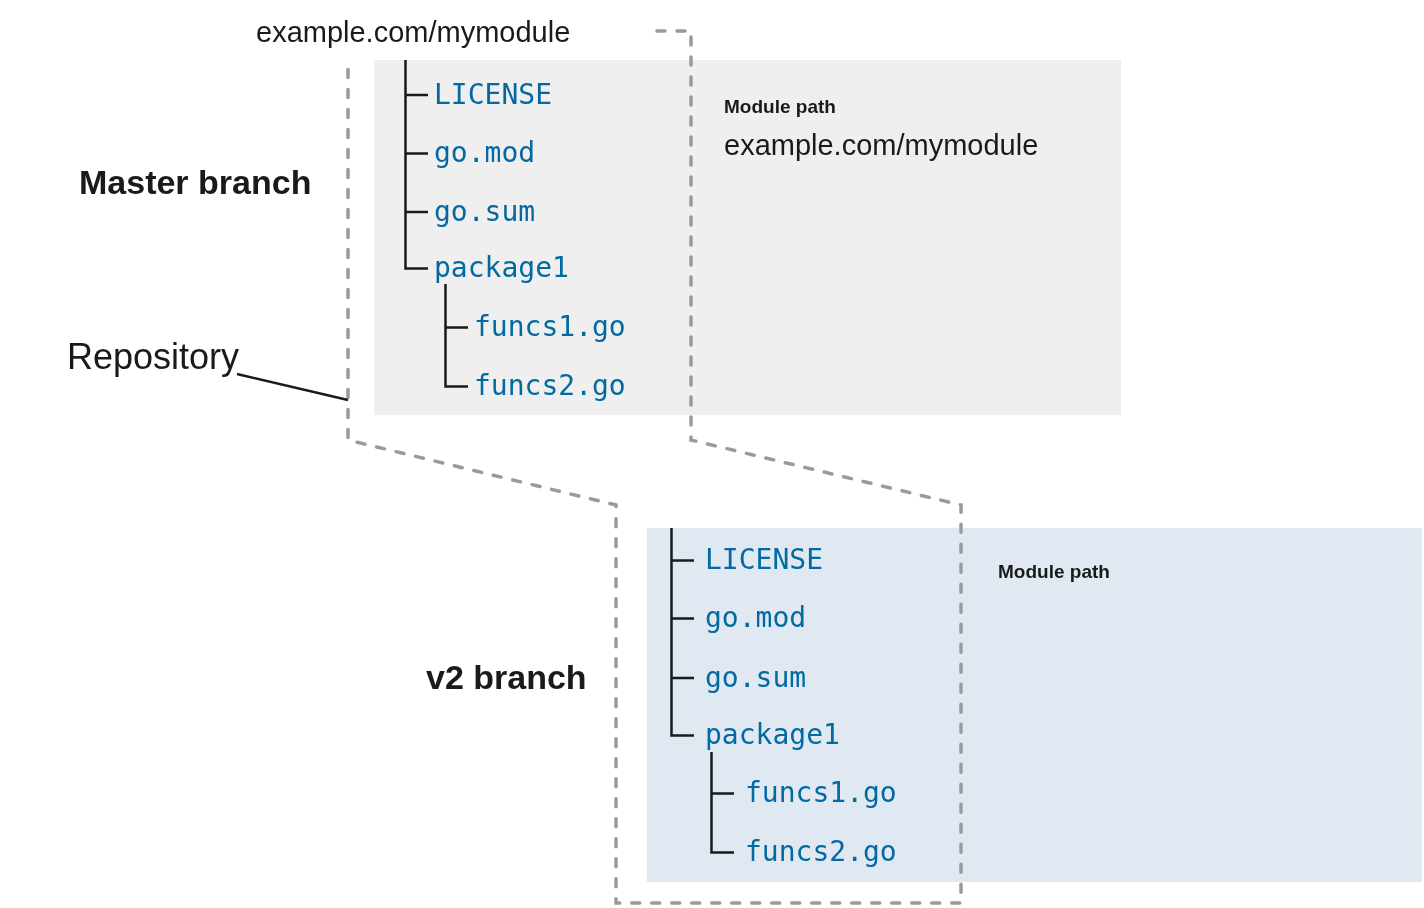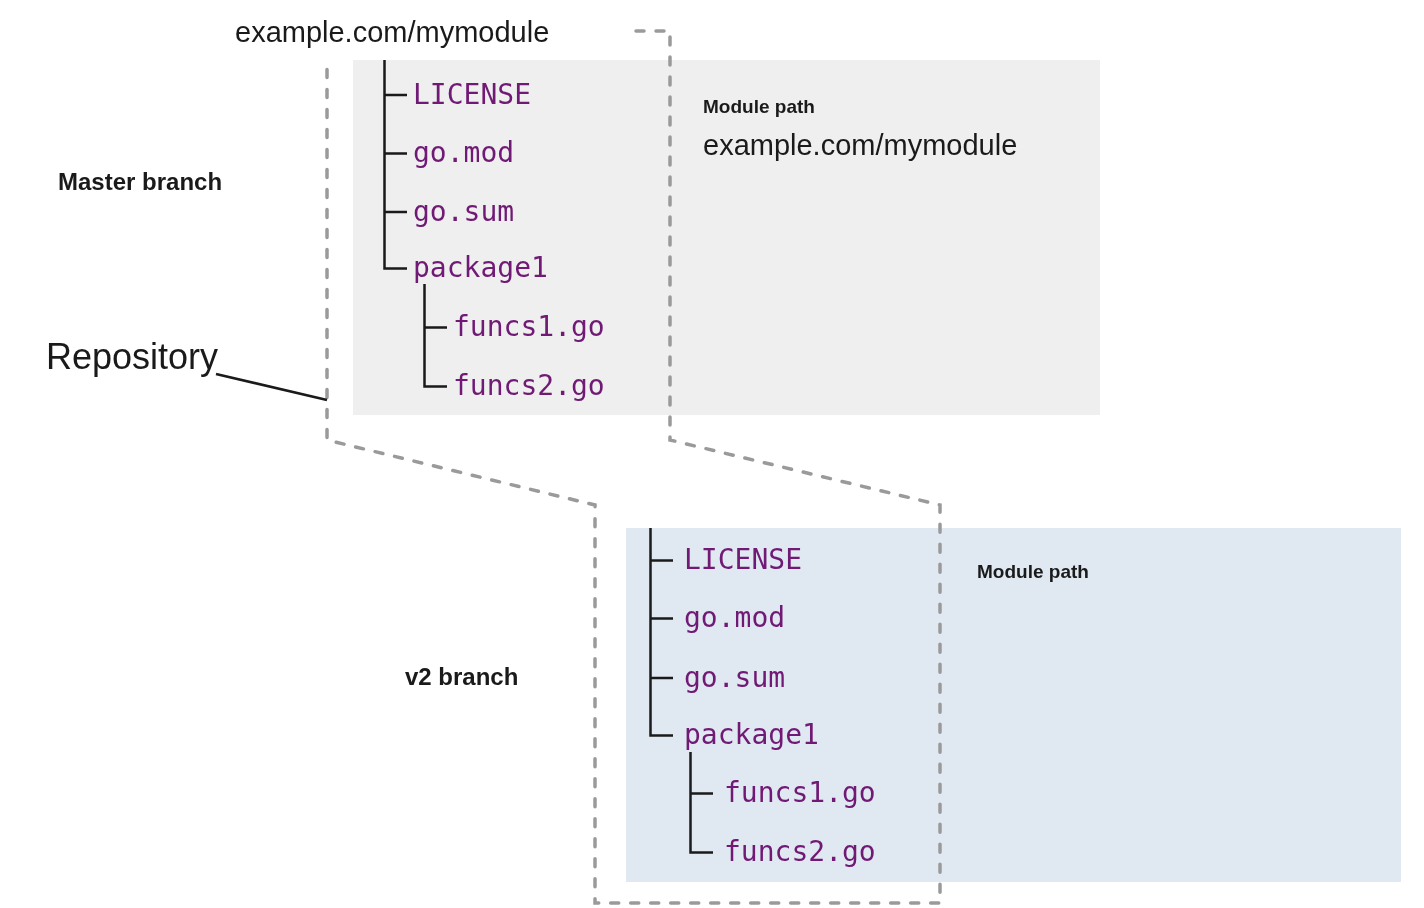--- a/index.html
+++ b/index.html
@@ -10,20 +10,21 @@
   body {
     font-family: "Liberation Sans", sans-serif;
     color: #1a1a1a;
   }
   .stage {
     position: relative;
     width: 1401px;
     height: 908px;
     overflow: hidden;
     background: #ffffff;
+    margin-left: 21px;
   }
   .abs { position: absolute; }
 
   .box {
     position: absolute;
   }
   .box.master {
     left: 353px; top: 60px;
     width: 747px; height: 355px;
     background: #efefef;
@@ -41,21 +42,21 @@
     pointer-events: none;
   }
 
   .top-url {
     left: 235px; top: 14px;
     font-size: 29px;
     line-height: 36px;
     white-space: nowrap;
   }
   .branch-label {
-    font-size: 24px;
+    font-size: 34px;
     font-weight: bold;
     line-height: 36px;
     white-space: nowrap;
     text-align: center;
   }
   .branch-label.master { left: 58px; top: 164px; }
   .branch-label.v2 { left: 405px; top: 659px; }
 
   .repo-label {
     left: 46px; top: 340px;
@@ -82,21 +83,21 @@
   }
   .module-path.master { left: 703px; top: 88px; }
   .module-path.v2 { left: 977px; top: 553px; }
 
   .tree-item {
     position: absolute;
     font-family: "DejaVu Sans Mono", "Liberation Mono", monospace;
     font-size: 28px;
     line-height: 36px;
     white-space: nowrap;
-    color: #701a75;
+    color: #0369a1;
   }
 </style>
 </head>
 <body>
 
 <div class="stage">
 
   <div class="box master"></div>
   <div class="box v2"></div>
 

